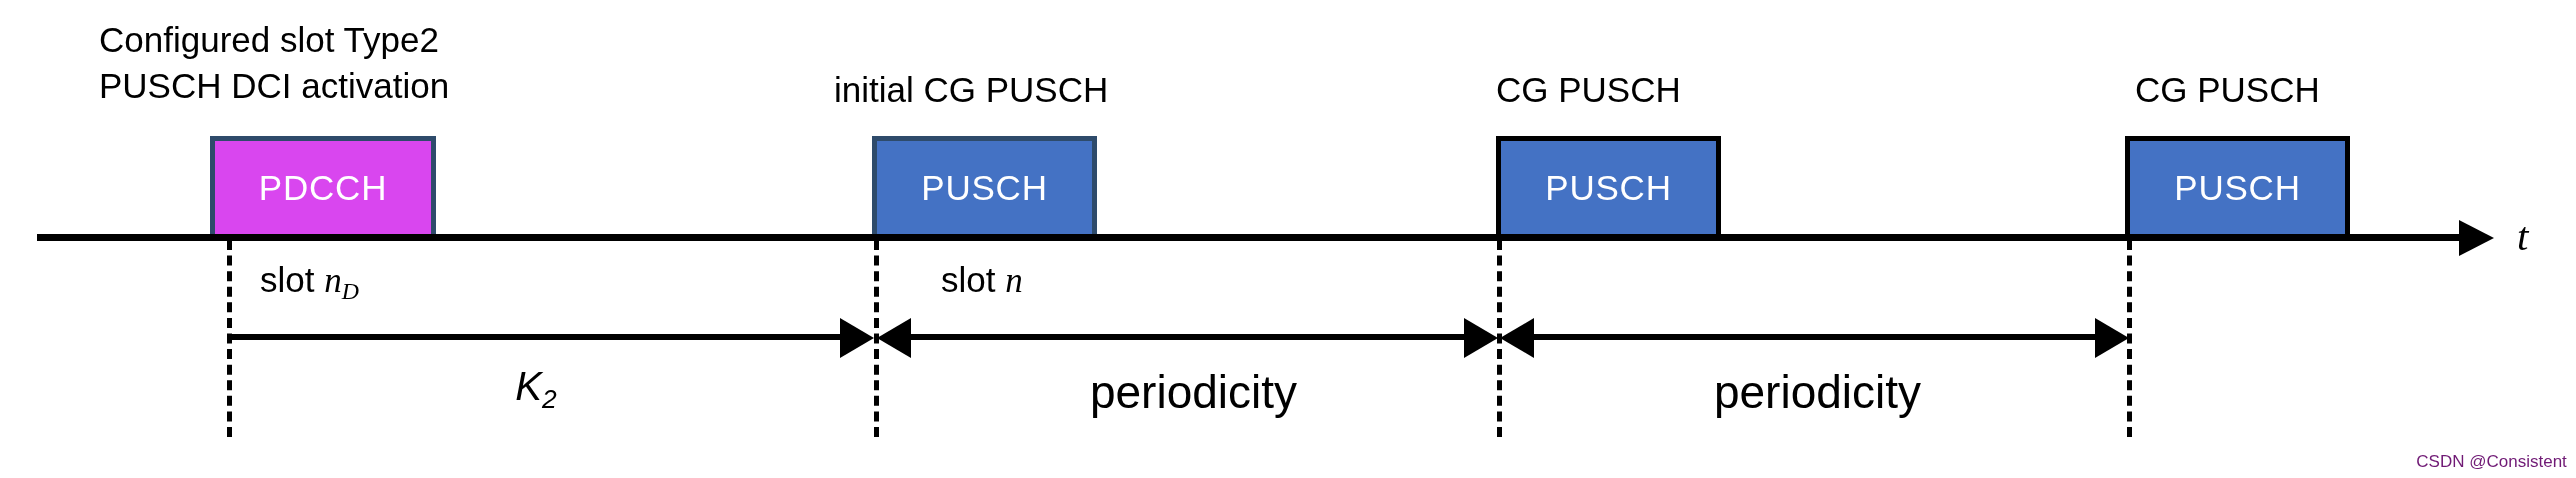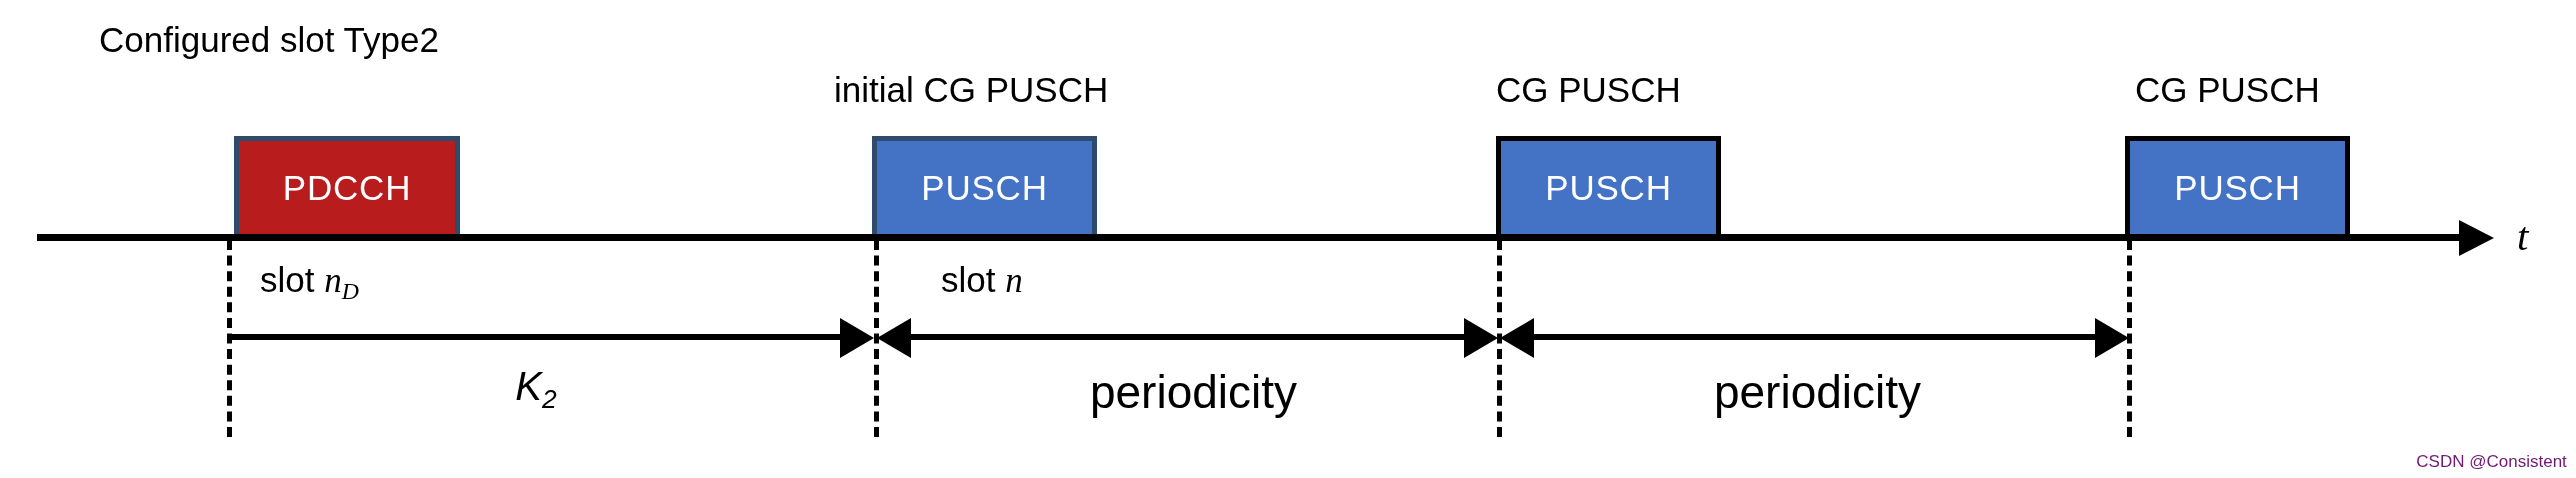--- a/index.html
+++ b/index.html
@@ -146,35 +146,36 @@
     margin-top: 25px;
   }
 </style>
 </head>
 <body>
 
 <div id="stage">
 
   <div class="top-label" style="left:99px; top:17px;">
     <div>Configured slot Type2</div>
+    <div>PUSCH DCI activation</div>
   </div>
 
   <div class="top-label" style="left:834px; top:67px;">
     <div>initial CG PUSCH</div>
   </div>
 
   <div class="top-label" style="left:1496px; top:67px;">
     <div>CG PUSCH</div>
   </div>
 
   <div class="top-label" style="left:2135px; top:67px;">
     <div>CG PUSCH</div>
   </div>
 
-  <div class="block" style="left:234px; top:136px; width:226px; height:103px; background:#b91c1c; border:5.4px solid #2E4B6B;">
+  <div class="block" style="left:210px; top:136px; width:226px; height:103px; background:#d946ef; border:5.4px solid #2E4B6B;">
     <span class="block-label">PDCCH</span>
   </div>
 
   <div class="block" style="left:872px; top:136px; width:225px; height:103px; background:#4472C4; border:5.4px solid #2E4B6B;">
     <span class="block-label">PUSCH</span>
   </div>
 
   <div class="block" style="left:1496px; top:136px; width:225px; height:103px; background:#4472C4; border:5.4px solid #000000;">
     <span class="block-label">PUSCH</span>
   </div>

